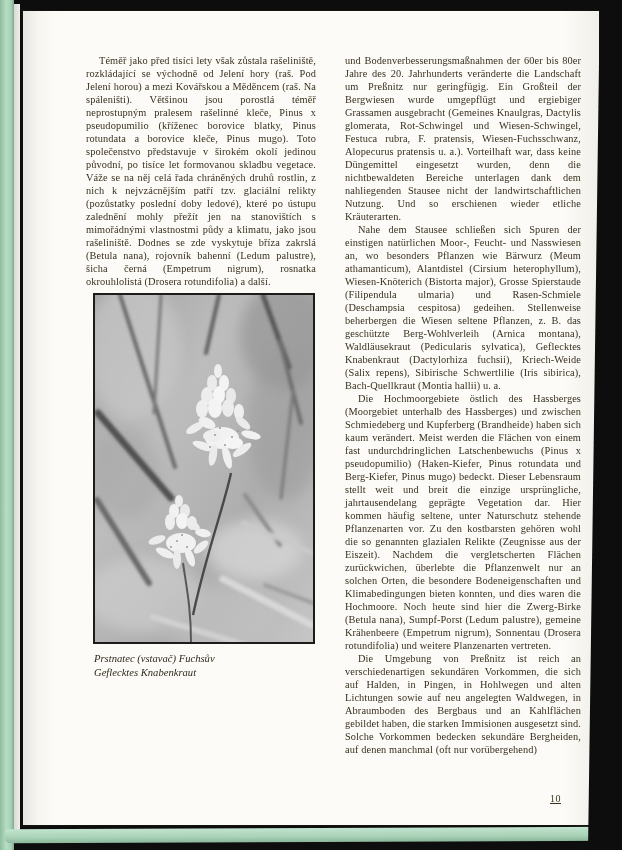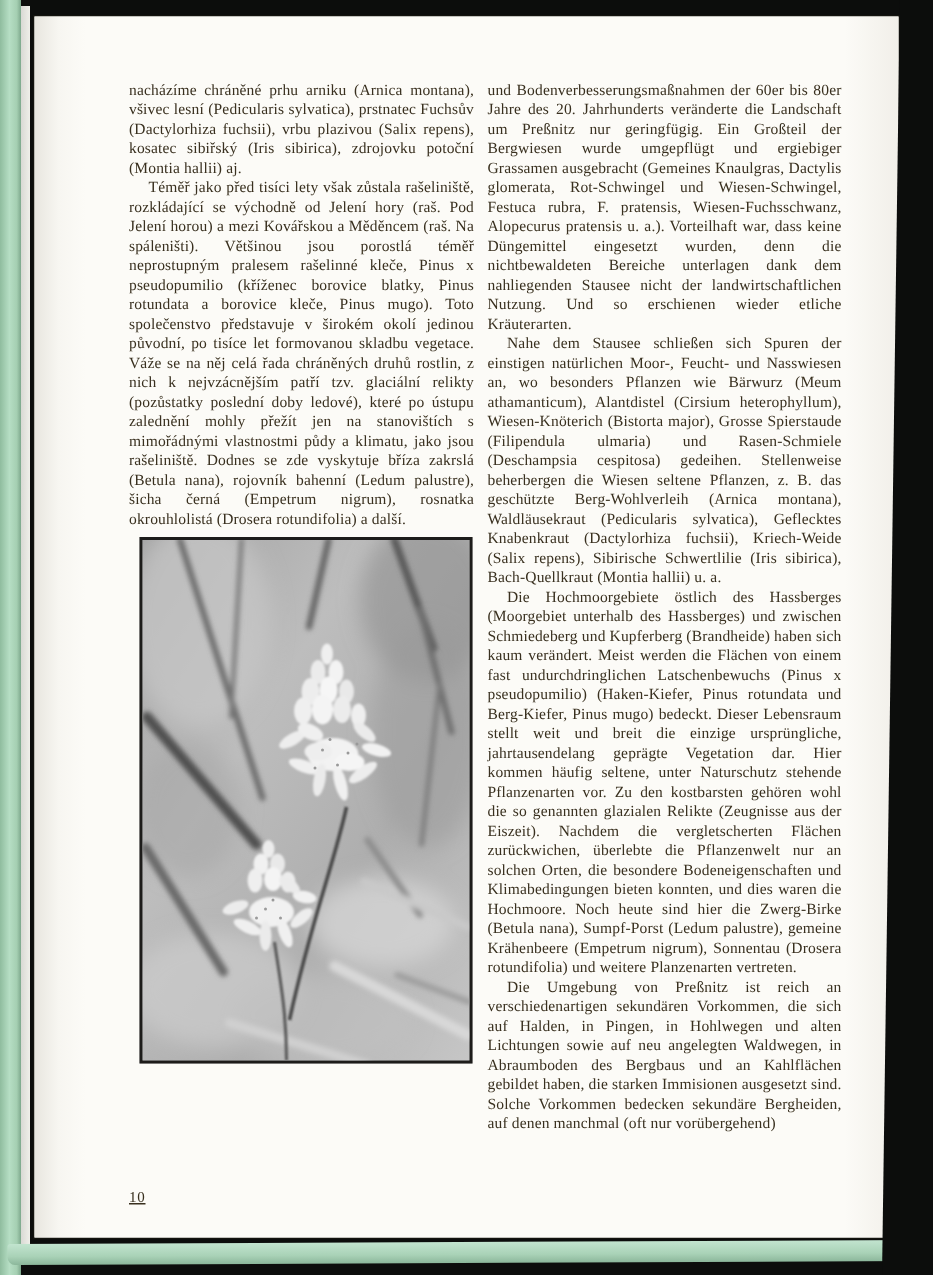--- a/index.html
+++ b/index.html
@@ -31,21 +31,21 @@
     position:absolute;left:23px;top:11px;width:576px;height:814px;
     background:
       linear-gradient(90deg,#e8e6df 0px,#f7f6f1 16px,#fcfbf7 34px,#fcfbf7 540px,#f1efe9 576px),
       #fcfbf7;
     box-shadow:0 0 0 1px #14140f;
   }
   .columns{
     position:absolute;left:63px;top:43px;display:flex;gap:9px;
   }
   .col-left{width:230px;}
-  .col-right{width:236px;}
+  .col-right{width:236px;margin-left:20px;}
   .col p{
     margin:0;
     font-size:10.35px;
     line-height:13px;
     text-align:justify;
     color:#39301f;
     letter-spacing:0.1px;
   }
   .col p.indent{text-indent:13px;font-family:Liberation Serif, serif;}
   figure{margin:0;}
@@ -59,36 +59,35 @@
   }
   .caption{
     margin:8px 0 0 8px;
     font-style:italic;
     font-size:10.6px;
     line-height:13.5px;
     color:#2f281c;
   }
   .page-number{
     position:absolute;left:63px;top:782px;width:475px;
-    text-align:left;
+    text-align:right;
     font-size:10px;color:#39301f;letter-spacing:0.5px;text-decoration:underline;
   }
 </style>
 </head>
 <body>
 
 <div class="cover-left"></div>
 <div class="page-edge-sliver"></div>
 <div class="cover-bottom"></div>
 
 <div class="page">
   <div class="columns">
 
     <div class="col col-left" lang="cs">
-      <p>nacházíme chráněné prhu arniku (Arnica montana), všivec lesní (Pedicularis sylvatica), prstnatec Fuchsův (Dactylorhiza fuchsii), vrbu plazivou (Salix repens), kosatec sibiřský (Iris sibirica), zdrojovku potoční (Montia hallii) aj.</p>
       <p class="indent">Téměř jako před tisíci lety však zůstala rašeliniště, rozkládající se východně od Jelení hory (raš. Pod Jelení horou) a mezi Kovářskou a Měděncem (raš. Na spáleništi). Většinou jsou porostlá téměř neprostupným pralesem rašelinné kleče, Pinus x pseudopumilio (kříženec borovice blatky, Pinus rotundata a borovice kleče, Pinus mugo). Toto společenstvo představuje v širokém okolí jedinou původní, po tisíce let formovanou skladbu vegetace. Váže se na něj celá řada chráněných druhů rostlin, z nich k nejvzácnějším patří tzv. glaciální relikty (pozůstatky poslední doby ledové), které po ústupu zalednění mohly přežít jen na stanovištích s mimořádnými vlastnostmi půdy a klimatu, jako jsou rašeliniště. Dodnes se zde vyskytuje bříza zakrslá (Betula nana), rojovník bahenní (Ledum palustre), šicha černá (Empetrum nigrum), rosnatka okrouhlolistá (Drosera rotundifolia) a další.</p>
 
       <figure>
         <div class="photo-frame">
           <svg width="218" height="347" viewBox="0 0 218 347" xmlns="http://www.w3.org/2000/svg">
             <defs>
               <filter id="b1" x="-30%" y="-30%" width="160%" height="160%">
                   <feGaussianBlur stdDeviation="1.6"></feGaussianBlur>
                 </filter>
               <filter id="b2" x="-60%" y="-60%" width="220%" height="220%">
@@ -179,20 +178,24 @@
               <ellipse cx="98" cy="230" rx="8" ry="4" fill="#ebebeb" transform="rotate(35 98 230)"></ellipse>
             </g>
             <g fill="#9a9a9a">
               <circle cx="82" cy="246" r="1"></circle>
                 <circle cx="92" cy="252" r="1"></circle>
               <circle cx="87" cy="240" r="1"></circle>
                 <circle cx="76" cy="252" r="1"></circle>
             </g>
           </svg>
         </div>
+        <figcaption class="caption">
+          <div>Prstnatec (vstavač) Fuchsův</div>
+          <div>Geflecktes Knabenkraut</div>
+        </figcaption>
       </figure>
     </div>
 
     <div class="col col-right" lang="de">
       <p>und Bodenverbesserungsmaßnahmen der 60er bis 80er Jahre des 20. Jahrhunderts veränderte die Landschaft um Preßnitz nur geringfügig. Ein Großteil der Bergwiesen wurde umgepflügt und ergiebiger Grassamen ausgebracht (Gemeines Knaulgras, Dactylis glomerata, Rot-Schwingel und Wiesen-Schwingel, Festuca rubra, F. pratensis, Wiesen-Fuchsschwanz, Alopecurus pratensis u. a.). Vorteilhaft war, dass keine Düngemittel eingesetzt wurden, denn die nichtbewaldeten Bereiche unterlagen dank dem nahliegenden Stausee nicht der landwirtschaftlichen Nutzung. Und so erschienen wieder etliche Kräuterarten.</p>
       <p class="indent">Nahe dem Stausee schließen sich Spuren der einstigen natürlichen Moor-, Feucht- und Nasswiesen an, wo besonders Pflanzen wie Bärwurz (Meum athamanticum), Alantdistel (Cirsium heterophyllum), Wiesen-Knöterich (Bistorta major), Grosse Spierstaude (Filipendula ulmaria) und Rasen-Schmiele (Deschampsia cespitosa) gedeihen. Stellenweise beherbergen die Wiesen seltene Pflanzen, z. B. das geschützte Berg-Wohlverleih (Arnica montana), Waldläusekraut (Pedicularis sylvatica), Geflecktes Knabenkraut (Dactylorhiza fuchsii), Kriech-Weide (Salix repens), Sibirische Schwertlilie (Iris sibirica), Bach-Quellkraut (Montia hallii) u. a.</p>
       <p class="indent">Die Hochmoorgebiete östlich des Hassberges (Moorgebiet unterhalb des Hassberges) und zwischen Schmiedeberg und Kupferberg (Brandheide) haben sich kaum verändert. Meist werden die Flächen von einem fast undurchdringlichen Latschenbewuchs (Pinus x pseudopumilio) (Haken-Kiefer, Pinus rotundata und Berg-Kiefer, Pinus mugo) bedeckt. Dieser Lebensraum stellt weit und breit die einzige ursprüngliche, jahrtausendelang geprägte Vegetation dar. Hier kommen häufig seltene, unter Naturschutz stehende Pflanzenarten vor. Zu den kostbarsten gehören wohl die so genannten glazialen Relikte (Zeugnisse aus der Eiszeit). Nachdem die vergletscherten Flächen zurückwichen, überlebte die Pflanzenwelt nur an solchen Orten, die besondere Bodeneigenschaften und Klimabedingungen bieten konnten, und dies waren die Hochmoore. Noch heute sind hier die Zwerg-Birke (Betula nana), Sumpf-Porst (Ledum palustre), gemeine Krähenbeere (Empetrum nigrum), Sonnentau (Drosera rotundifolia) und weitere Planzenarten vertreten.</p>
       <p class="indent">Die Umgebung von Preßnitz ist reich an verschiedenartigen sekundären Vorkommen, die sich auf Halden, in Pingen, in Hohlwegen und alten Lichtungen sowie auf neu angelegten Waldwegen, in Abraumboden des Bergbaus und an Kahlflächen gebildet haben, die starken Immisionen ausgesetzt sind. Solche Vorkommen bedecken sekundäre Bergheiden, auf denen manchmal (oft nur vorübergehend)</p>
     </div>
 

